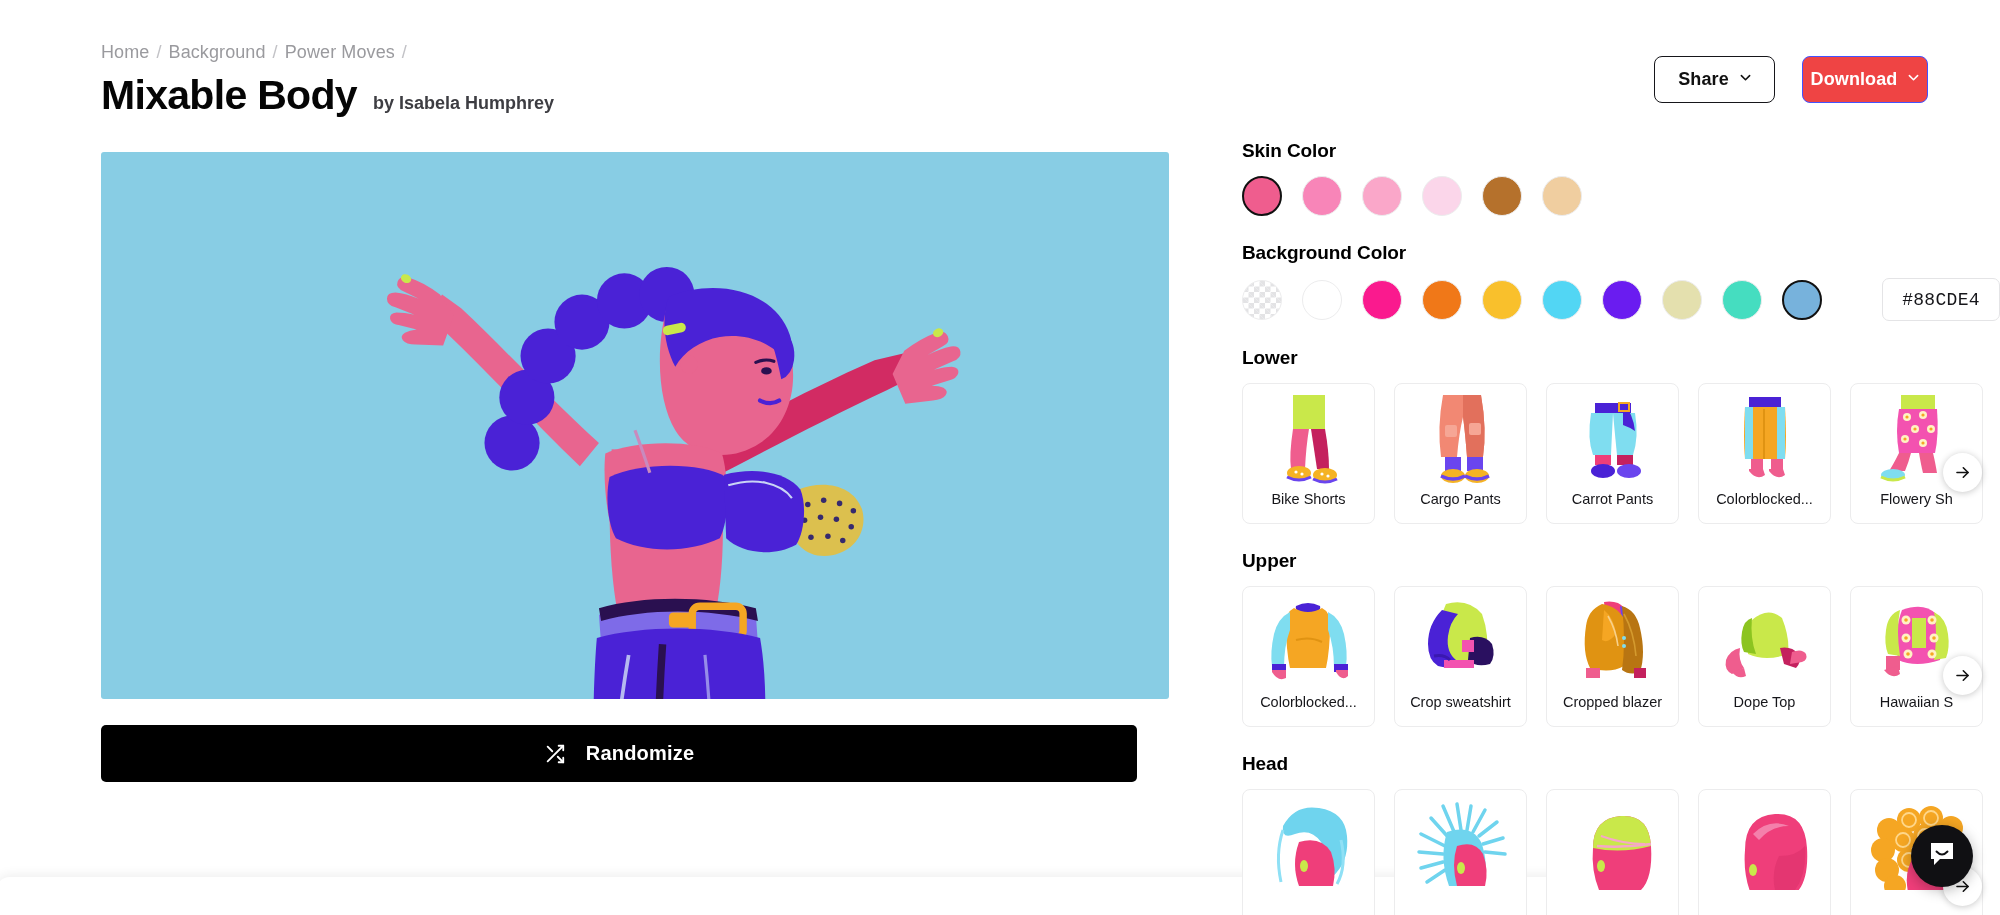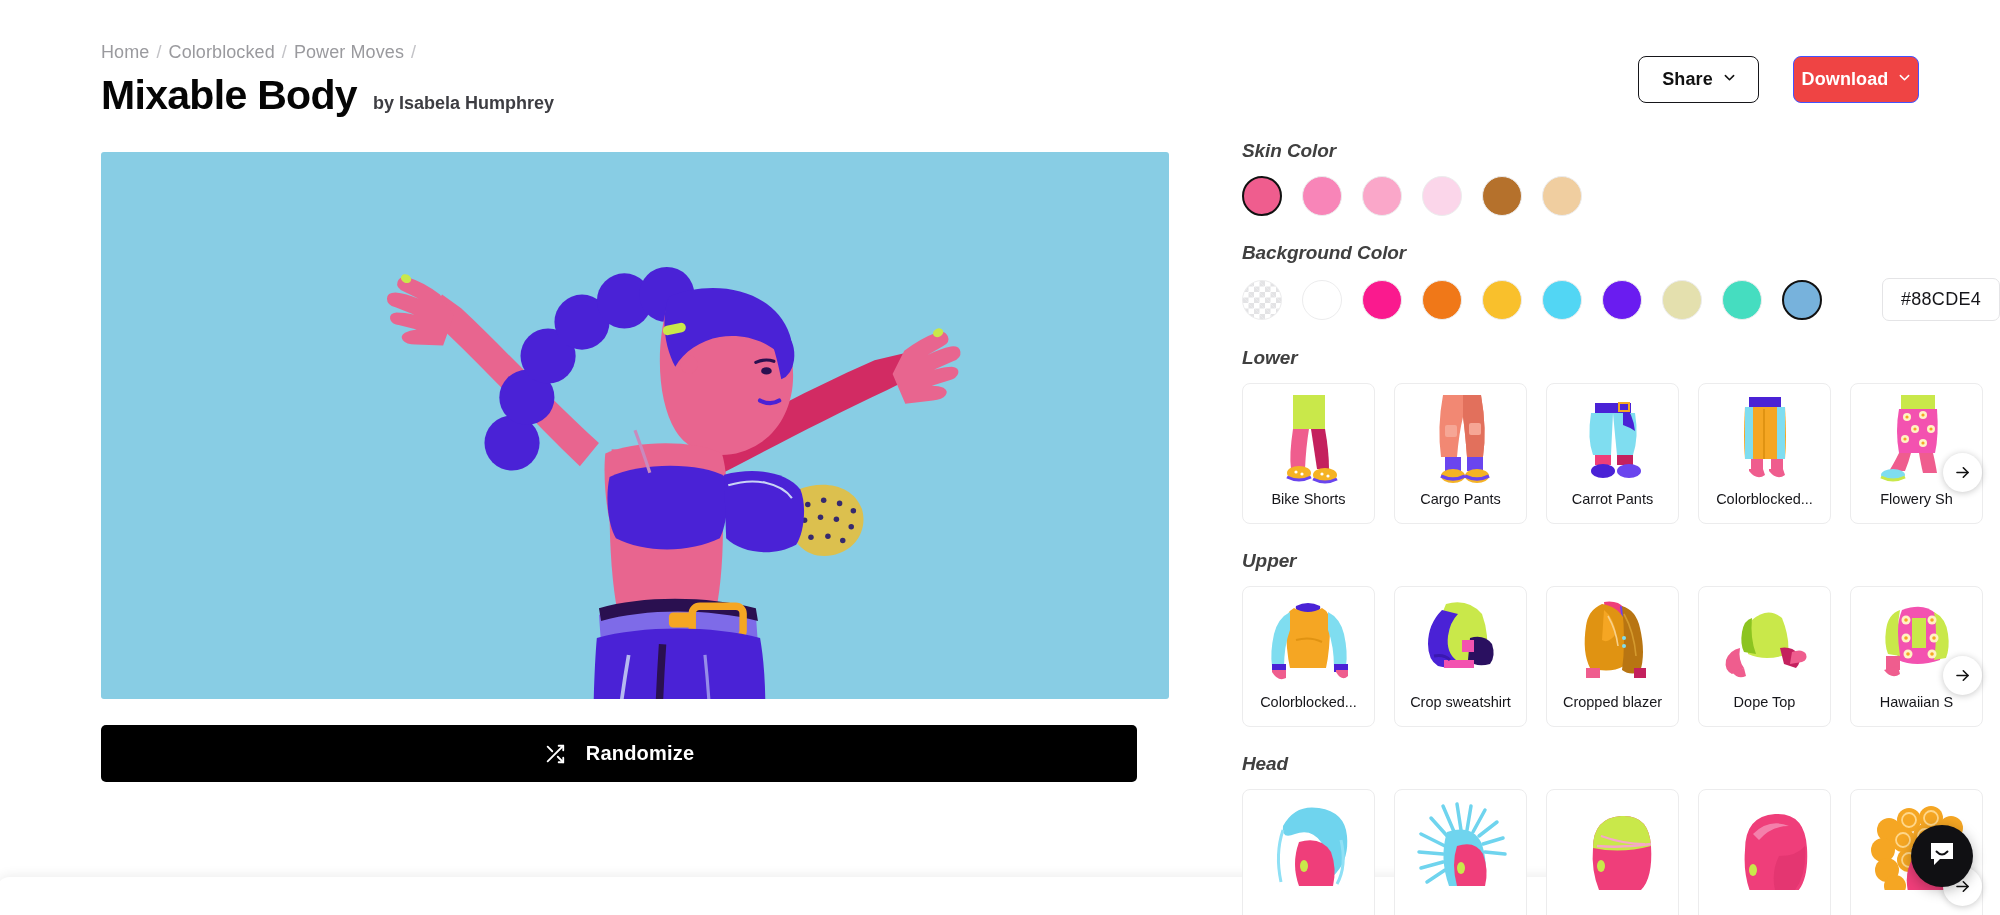--- a/index.html
+++ b/index.html
@@ -19,21 +19,21 @@
     font-size: 18px; color: #9a9a9e; letter-spacing: .1px;
     display: flex; gap: 7px; align-items: center;
   }
   .breadcrumb .crumb { color:#9a9a9e; text-decoration: none; cursor: pointer; }
   .breadcrumb .sep { color:#c2c2c6; }
 
   .title-row { position:absolute; left:101px; top:72px; display:flex; align-items:baseline; gap:16px; }
   .page-title { font-size: 41px; font-weight: 700; color:#050505; letter-spacing:-.7px; }
   .byline { font-size:18px; color:#3d3d42; font-weight:700; }
 
-  .header-actions { position:absolute; right:81px; top:56px; display:flex; gap:34px; align-items:flex-end; }
+  .header-actions { position:absolute; right:72px; top:56px; display:flex; gap:27px; align-items:flex-end; }
   .btn {
     display:flex; align-items:center; justify-content:center; gap:11px;
     height:47px; border-radius:8px; font-size:18px; font-weight:700; cursor:pointer;
     letter-spacing:.1px;
   }
   .btn-share { width:121px; background:#fff; color:#111; border:1.6px solid #16161a; }
   .btn-download { width:126px; background:#ef4444; color:#fff; border:1.6px solid #4353ff; }
   .chev { display:inline-block; width:11px; height:11px; position:relative; top:-2px; }
   .chev svg { display:block; }
 
@@ -53,28 +53,27 @@
   .bottom-sheet {
     position:absolute; left:-4px; top:877px; width:1582px; height:60px;
     background:#fff; border-radius:14px 14px 0 0;
     box-shadow: 0 -2px 12px rgba(0,0,0,.07);
   }
 
   
   .panel { position:absolute; left:1242px; top:140px; width:758px; height:775px; overflow:hidden; }
   .panel-inner { padding-right:0; }
   .section-label {
-    font-size:19px; font-weight:700; color:#404040; letter-spacing:-.1px;
+    font-size:19px; font-weight:700; color:#000000; letter-spacing:-.1px;
     margin: 0 0 14px 0;
-    font-style: italic;
   }
   .sec { margin-bottom: 26px; }
   .sec.bg { margin-bottom: 26px; }
 
-  .swatch-row { display:flex; align-items:center; gap:20px; }
+  .swatch-row { display:flex; align-items:center; gap:20px;font-family:Liberation Mono, monospace; }
   .swatch {
     width:40px; height:40px; border-radius:50%;
     border:1.5px solid #ececed; cursor:pointer; position:relative; flex:0 0 auto;
   }
   .swatch.selected { border:2.5px solid #111; }
   .swatch.checker {
     background-image:
       linear-gradient(45deg, #e3e3e5 25%, transparent 25%, transparent 75%, #e3e3e5 75%),
       linear-gradient(45deg, #e3e3e5 25%, transparent 25%, transparent 75%, #e3e3e5 75%);
     background-size: 11px 11px;
@@ -118,21 +117,21 @@
 </style>
 </head>
 <body>
 
 <div class="page">
 
   <div class="header">
     <div class="breadcrumb">
       <span class="crumb">Home</span>
       <span class="sep">/</span>
-      <span class="crumb">Colorblocked</span>
+      <span class="crumb">Background</span>
       <span class="sep">/</span>
       <span class="crumb">Power Moves</span>
       <span class="sep">/</span>
     </div>
 
     <div class="title-row">
       <h1 class="page-title">Mixable Body</h1>
       <span class="byline">by Isabela Humphrey</span>
     </div>
 

